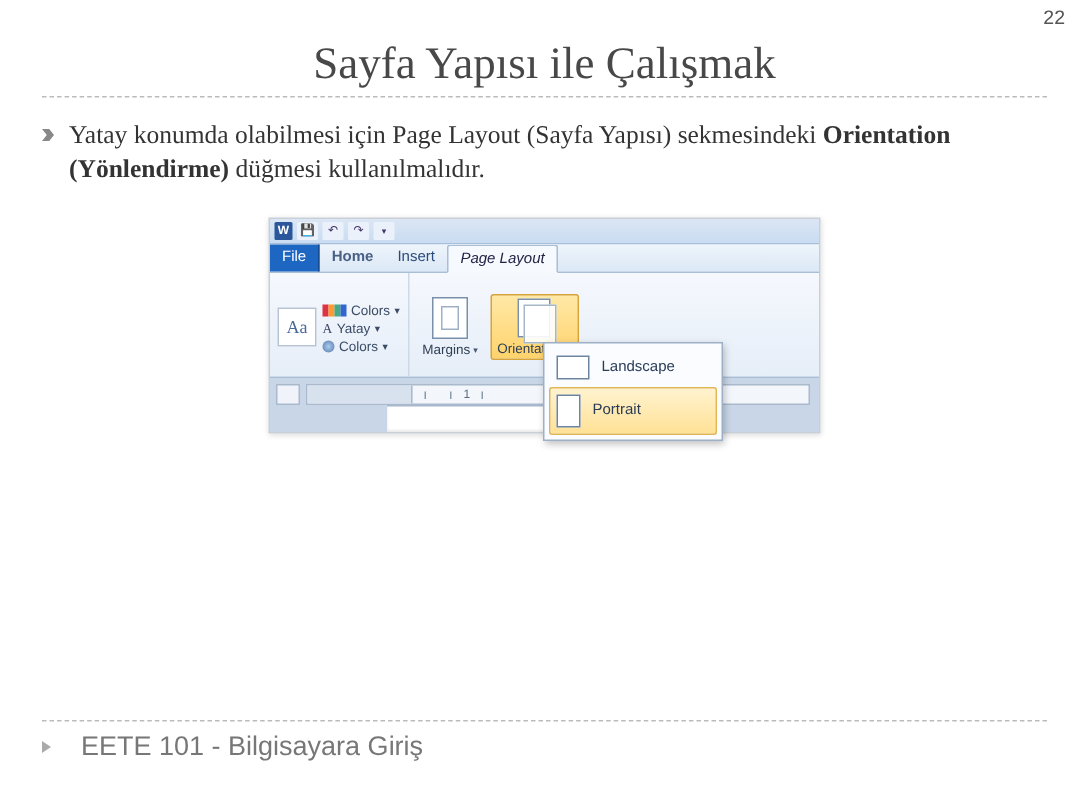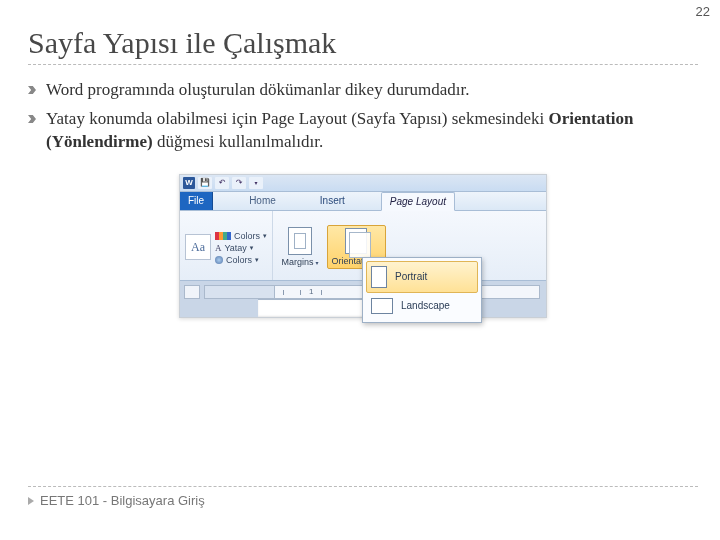--- a/index.html
+++ b/index.html
@@ -25,20 +25,21 @@
     font-size: 13px;
     color: #555;
     font-family: Arial, sans-serif;
   }
   .title {
     font-size: 30px;
     font-weight: 400;
     color: #484848;
     margin-top: 18px;
     margin-bottom: 4px;
+    text-align: center;
   }
   .divider-top {
     border-bottom: 1px dashed #bbb;
     margin-bottom: 14px;
   }
   .bullets {
     list-style: none;
     font-size: 17px;
     color: #333;
     line-height: 1.35;
@@ -98,33 +99,32 @@
     align-items: center;
     justify-content: center;
     color: #436;
     font-size: 8px;
   }
   .tabbar {
     height: 19px;
     background: linear-gradient(#eef4fb, #dbe8f6);
     display: flex;
     border-bottom: 1px solid #a8bdd6;
-    gap: 28px;
   }
   .tab {
     padding: 3px 8px 0;
     color: #2a4a7b;
     cursor: default;
   }
   .tab.file {
     background: #1d66c1;
     color: #fff;
     border-right: 1px solid #144b93;
   }
-  .tab.home { color: #496184; }
+  .tab.home { color: #496184; font-weight: bold; }
   .tab.active {
     background: #f6f9fe;
     border: 1px solid #a8bdd6;
     border-bottom: 1px solid #f6f9fe;
     margin-bottom: -1px;
     border-radius: 2px 2px 0 0;
     color: #224;
     font-style: italic;
   }
   .ribbon {
@@ -287,43 +287,42 @@
     position: absolute;
     left: 28px; right: 22px; bottom: 32px;
   }
   .divider-bot {
     border-top: 1px dashed #bbb;
     margin-bottom: 6px;
   }
   .footer-line {
     display: flex;
     align-items: center;
-    gap: 6px;
-    font-size: 13px;
+    gap: 20px;
+    font-size: 18px;
     color: #777;
     font-family: Arial, sans-serif;
   }
   .footer-arrow {
     width: 0; height: 0;
     border-top: 4px solid transparent;
     border-bottom: 4px solid transparent;
     border-left: 6px solid #aaa;
   }
 </style>
 </head>
 <body>
 
 <div class="slide">
   <div class="pagenum">22</div>
 
   <h1 class="title">Sayfa Yapısı ile Çalışmak</h1>
   <div class="divider-top"></div>
 
   <ul class="bullets">
-    <li>Word programında oluşturulan dökümanlar dikey durumdadır.</li>
     <li>
       <span>Yatay konumda olabilmesi için Page Layout (Sayfa Yapısı) sekmesindeki </span><span class="bold">Orientation (Yönlendirme)</span><span> düğmesi kullanılmalıdır.</span>
     </li>
   </ul>
 
   <div class="word-shot">
 
     <div class="titlebar">
       <div class="word-icon">W</div>
       <div class="qat-btn">💾</div>
@@ -379,27 +378,27 @@
         <div class="big-btn selected">
           <div class="icon-orient"></div>
           <div class="btn-label">
               <span>Orientation</span>
               <span class="tri">▾</span>
             </div>
         </div>
       </div>
 
       <div class="orient-menu">
+        <div class="orient-item">
+          <div class="page-landscape"></div>
+          <div class="orient-label">Landscape</div>
+        </div>
         <div class="orient-item hover">
           <div class="page-portrait"></div>
           <div class="orient-label">Portrait</div>
-        </div>
-        <div class="orient-item">
-          <div class="page-landscape"></div>
-          <div class="orient-label">Landscape</div>
         </div>
       </div>
     </div>
 
     <div class="workspace">
       <div class="ruler-corner"></div>
       <div class="ruler">
         <div class="shade"></div>
         <div class="tick"></div>
         <div class="tick"></div>

